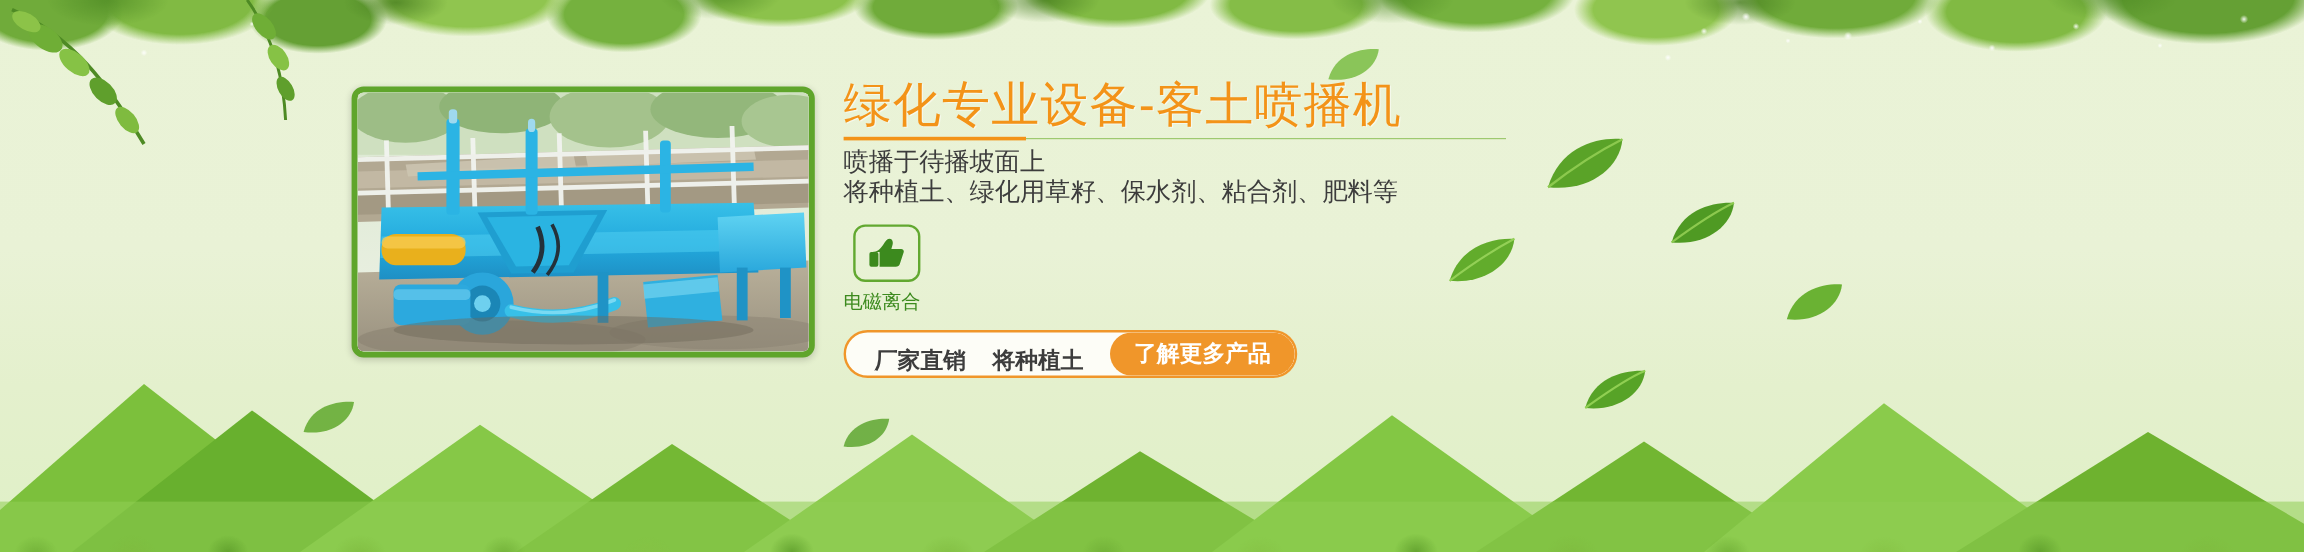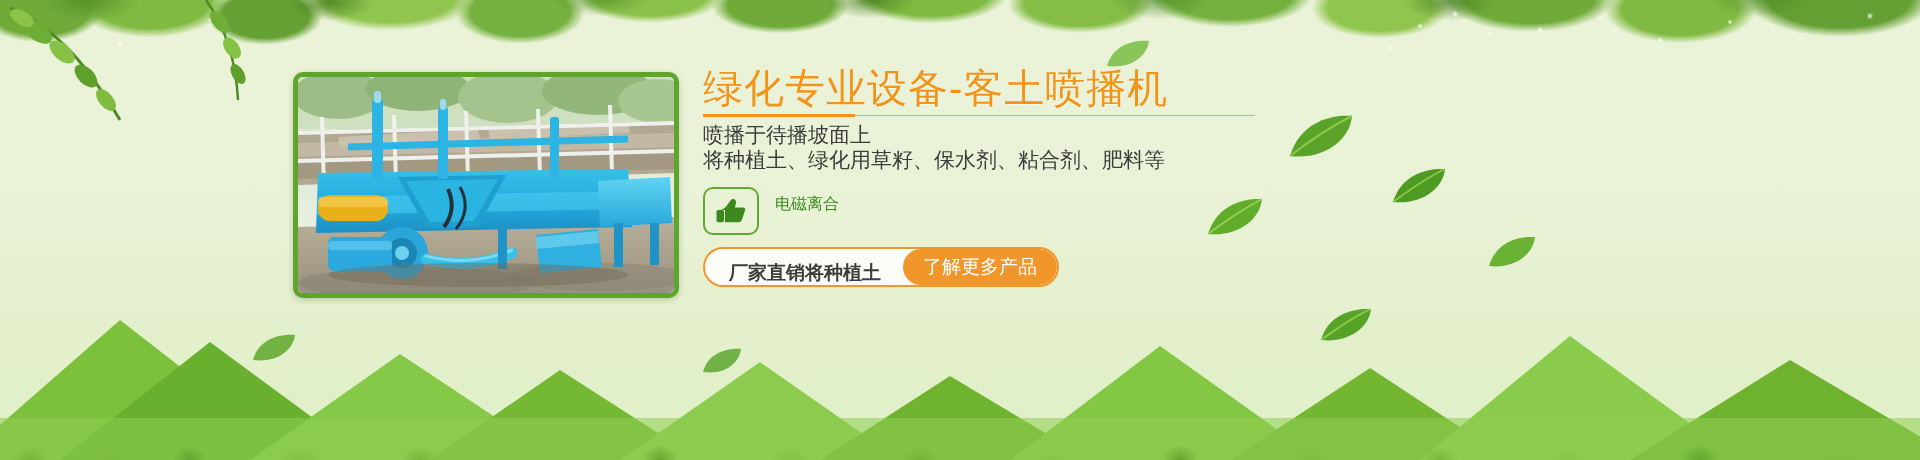--- a/index.html
+++ b/index.html
@@ -113,45 +113,45 @@
   .divider{position:relative;height:3px;width:552px;margin:4px 0 6px 0;}
   .divider .d-orange{position:absolute;left:0;top:0;width:152px;height:3px;background:#f39318;}
   .divider .d-green{position:absolute;left:152px;top:1px;width:400px;height:1px;background:#9ec96f;}
 
   .subtitle{
     font-size:21px;line-height:25px;color:#3c3c3c;white-space:nowrap;
     font-family:"DejaVu Sans","Liberation Sans",sans-serif;
   }
 
   .features{display:flex;align-items:flex-start;margin-top:14px;}
-  .feature{display:flex;flex-direction:row;align-items:flex-start;gap:16px;}
+  .feature{display:flex;flex-direction:column;align-items:flex-end;}
   .f-gap1{width:33px;}
   .f-gap2{width:24px;}
   .icon-box{
     width:52px;height:44px;border:2px solid #62a830;border-radius:10px;
     display:flex;align-items:center;justify-content:center;background:transparent;
   }
   .feature .f-label{
     margin-top:7px;font-size:16px;color:#3c8a1e;white-space:nowrap;
     font-family:"DejaVu Sans","Liberation Sans",sans-serif;
   }
 
   .cta-row{
     margin-top:12px;display:inline-flex;align-items:stretch;
     border:2px solid #f0962a;border-radius:20px;overflow:hidden;height:36px;
     background:#fdfdf7;
   }
   .cta-tags{
-    display:flex;align-items:center;
+    display:flex;align-items:center;gap:22px;
     padding:12px 22px 0 24px;color:#3d3d3d;font-size:19px;white-space:nowrap;
     font-family:"DejaVu Sans","Liberation Sans",sans-serif;font-weight:bold;
   }
   .cta-btn{
     display:flex;align-items:center;padding:0 20px;
-    background:#f0962a;color:#ffffff;font-size:19px;font-weight:normal;white-space:nowrap;
+    background:#f0962a;color:#ffffff;font-size:19px;font-weight:bold;white-space:nowrap;
     border-radius:18px;font-family:"DejaVu Sans","Liberation Sans",sans-serif;
     cursor:pointer;
   }
 
   
   .leaf{position:absolute;pointer-events:none;}
 </style>
 </head>
 <body>
 

